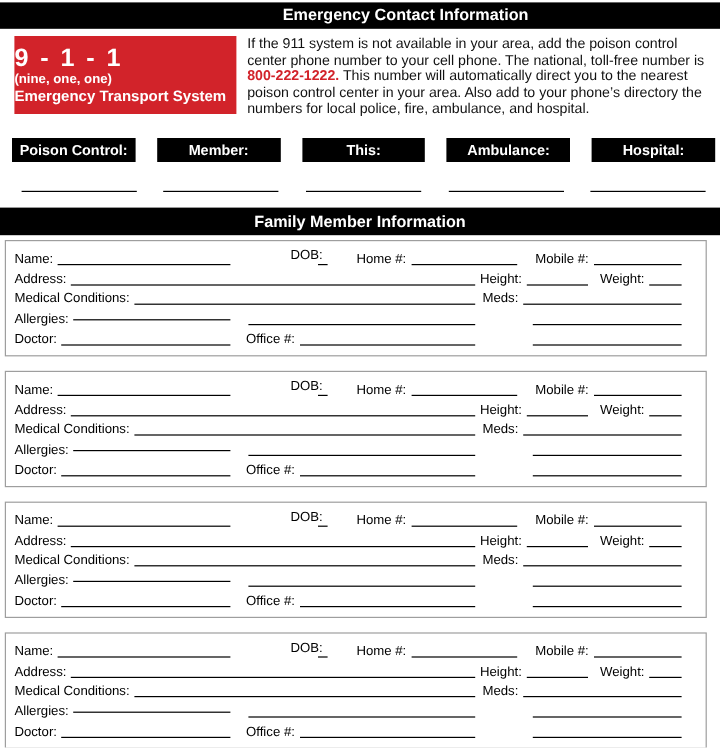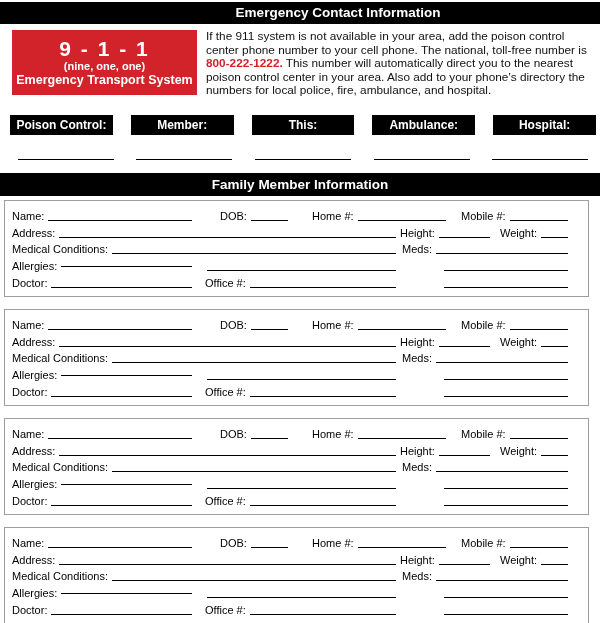--- a/index.html
+++ b/index.html
@@ -10,21 +10,21 @@
   .bar{
     background:#000;color:#fff;font-weight:bold;text-align:center;
     font-size:13.5px;height:22px;line-height:22px;width:600px;
   }
   .bar1{margin-top:2px;padding-left:38px;}
   .bar2{margin-top:13px;height:23px;line-height:23px;}
   
   .top-section{display:flex;margin:6px 8px 0 12px;}
   .red-box{
     width:185px;height:65px;background:var(--accent,#d2232a);color:#fff;
-    display:flex;flex-direction:column;justify-content:center;text-align:center;flex:none;
+    display:flex;flex-direction:column;justify-content:center;flex:none;
   }
   .red-number{font-size:21px;font-weight:bold;letter-spacing:2px;line-height:23px;}
   .red-sub{font-size:11px;font-weight:bold;line-height:13px;}
   .red-system{font-size:12.5px;font-weight:bold;line-height:15px;}
   .instructions{flex:1;margin-left:9px;font-size:11.8px;line-height:13.6px;color:#111;}
   .phone{color:var(--accent,#d2232a);font-weight:bold;}
   
   .contact-row{display:flex;margin:17px 4px 0 10px;gap:18px;}
   .contact-box{
     flex:1;background:#000;color:#fff;font-weight:bold;font-size:12px;
@@ -37,21 +37,21 @@
   .member-block{
     margin:12px 11px 0 4px;border:1px solid #9e9e9e;
     padding:5px 20px 6px 7px;background:#fff;
   }
   .member-block.first{margin-top:4px;}
   .frow{display:flex;height:16.8px;align-items:flex-end;font-size:11px;}
   .cell{display:flex;align-items:flex-end;min-width:0;}
   .lbl{white-space:nowrap;margin-right:4px;line-height:13px;}
   .ln{flex:1;height:1px;border-bottom:1.2px solid #000;margin-bottom:2px;min-width:8px;}
   .r1-name{width:180px;}
-  .r1-dob{width:68px;margin-left:28px;}
+  .r1-dob{width:68px;margin-left:13px;flex-direction:column;}
   .r1-home{width:134px;margin-left:24px;}
   .r1-mobile{flex:1;margin-left:15px;}
   .r2-address{width:384px;}
   .r2-height{width:90px;margin-left:4px;}
   .r2-weight{flex:1;margin-left:10px;}
   .r3-medical{width:384px;}
   .r3-meds{flex:1;margin-left:6px;}
   .r4-allergies{width:180px;align-items:center;}
   .r4-cont{width:189px;margin-left:15px;}
   .r4-meds2{flex:1;margin-left:48px;}

